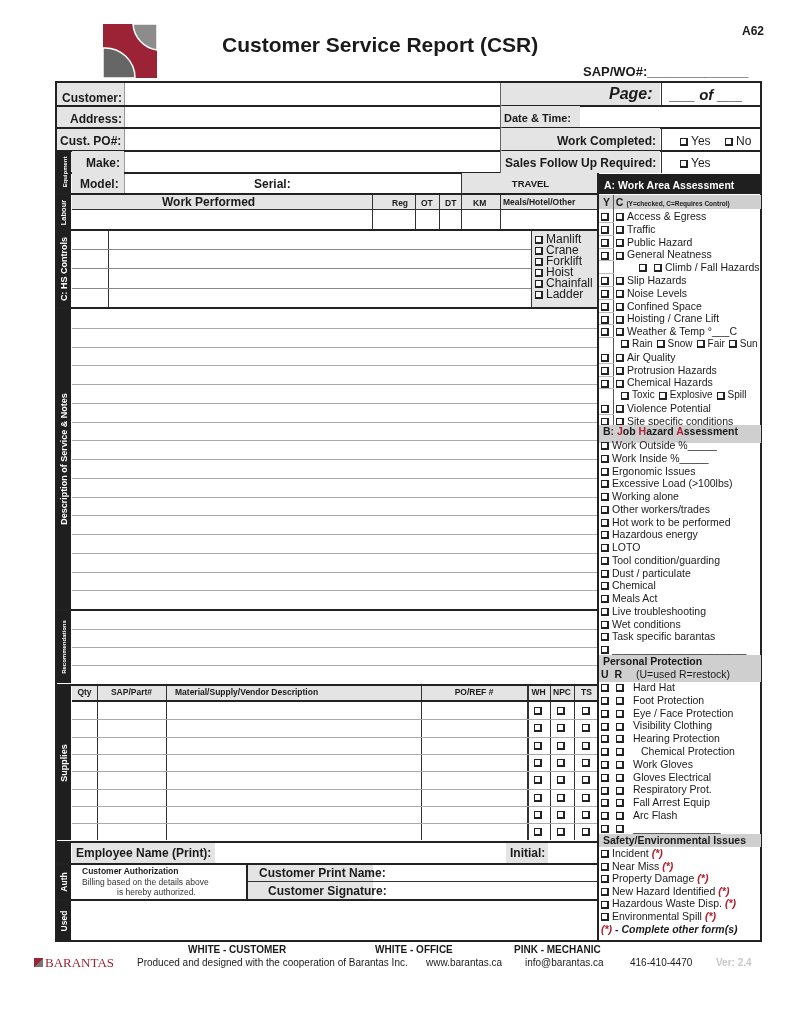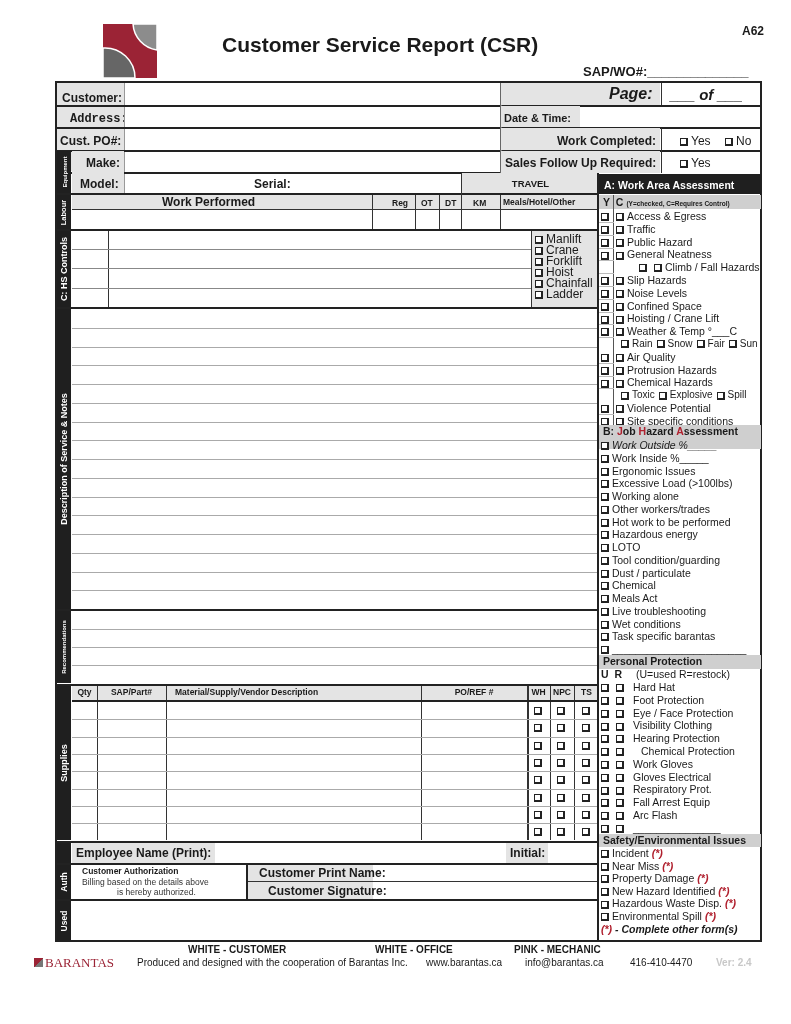--- a/index.html
+++ b/index.html
@@ -30,21 +30,21 @@
   </svg>
 </div>
 <div class="abs b" style="left:222px;top:33px;font-size:21px;">Customer Service Report (CSR)</div>
 <div class="abs b" style="left:742px;top:24px;font-size:12px;">A62</div>
 <div class="abs b" style="left:583px;top:64px;font-size:13px;">SAP/WO#:______________</div>
 
 <div class="abs" style="left:55px;top:81px;width:707px;height:861px;border:2px solid #222;"></div>
 
 <div class="abs lbl" style="left:57px;top:83px;width:67px;height:88px;"></div>
 <div class="abs b" style="left:62px;top:91px;font-size:12px;">Customer:</div>
-<div class="abs b" style="left:70px;top:112px;font-size:12px;font-family:Liberation Mono, monospace;">Address:</div>
+<div class="abs b" style="left:70px;top:112px;font-size:12px;">Address:</div>
 <div class="abs b" style="left:60px;top:134px;font-size:12px;">Cust. PO#:</div>
 <div class="abs" style="left:125px;top:84px;width:375px;height:21px;"></div>
 <div class="abs" style="left:125px;top:106px;width:375px;height:21px;"></div>
 <div class="abs" style="left:125px;top:128px;width:375px;height:21px;"></div>
 <div class="vl" style="left:124px;top:83px;height:110px;border-left-color:#999;"></div>
 <div class="hlk" style="left:57px;top:105px;width:704px;"></div>
 <div class="hlk" style="left:57px;top:127px;width:704px;"></div>
 <div class="hlk" style="left:57px;top:150px;width:704px;"></div>
 <div class="hlk" style="left:57px;top:172px;width:542px;"></div>
 
@@ -298,42 +298,42 @@
     <div class="hl" style="left: 599px; top: 375.6px; width: 15px; border-top-color: rgb(187, 187, 187);"></div>
     <div class="ri" style="top: 376.4px;"><span class="cb"></span><span style="margin-left: 4px;"><span class="cb"></span><span>Chemical Hazards</span></span></div>
     <div class="hl" style="left: 599px; top: 388.4px; width: 15px; border-top-color: rgb(187, 187, 187);"></div>
     <div class="ri" style="top: 389.2px; left: 621px; font-size: 10px;"><span style="margin-right: 4px;"><span class="cb"></span><span>Toxic</span></span><span style="margin-right: 4px;"><span class="cb"></span><span>Explosive</span></span><span style="margin-right: 4px;"><span class="cb"></span><span>Spill</span></span></div>
     <div class="ri" style="top: 402px;"><span class="cb"></span><span style="margin-left: 4px;"><span class="cb"></span><span>Violence Potential</span></span></div>
     <div class="hl" style="left: 599px; top: 414px; width: 15px; border-top-color: rgb(187, 187, 187);"></div>
     <div class="ri" style="top: 414.8px;"><span class="cb"></span><span style="margin-left: 4px;"><span class="cb"></span><span>Site specific conditions</span></span></div>
     <div class="hl" style="left: 599px; top: 426.8px; width: 15px; border-top-color: rgb(187, 187, 187);"></div>
   </div>
 
-<div class="secth" style="top:425px;height:24px;" id="sec-b-title"><span>B: </span><span style="color: rgb(176, 32, 46);">J</span><span>ob </span><span style="color: rgb(176, 32, 46);">H</span><span>azard </span><span style="color: rgb(176, 32, 46);">A</span><span>ssessment</span></div>
+<div class="secth" style="top:425px;height:18px;" id="sec-b-title"><span>B: </span><span style="color: rgb(176, 32, 46);">J</span><span>ob </span><span style="color: rgb(176, 32, 46);">H</span><span>azard </span><span style="color: rgb(176, 32, 46);">A</span><span>ssessment</span></div>
 <div id="sec-b">
-    <div class="ri" style="top: 439px; font-style: italic;"><span class="cb"></span><span>Work Outside %_____</span></div>
+    <div class="ri" style="top: 439px;"><span class="cb"></span><span>Work Outside %_____</span></div>
     <div class="ri" style="top: 451.75px;"><span class="cb"></span><span>Work Inside %_____</span></div>
     <div class="ri" style="top: 464.5px;"><span class="cb"></span><span>Ergonomic Issues</span></div>
     <div class="ri" style="top: 477.25px;"><span class="cb"></span><span>Excessive Load (&gt;100lbs)</span></div>
     <div class="ri" style="top: 490px;"><span class="cb"></span><span>Working alone</span></div>
     <div class="ri" style="top: 502.75px;"><span class="cb"></span><span>Other workers/trades</span></div>
     <div class="ri" style="top: 515.5px;"><span class="cb"></span><span>Hot work to be performed</span></div>
     <div class="ri" style="top: 528.25px;"><span class="cb"></span><span>Hazardous energy</span></div>
     <div class="ri" style="top: 541px;"><span class="cb"></span><span>LOTO</span></div>
     <div class="ri" style="top: 553.75px;"><span class="cb"></span><span>Tool condition/guarding</span></div>
     <div class="ri" style="top: 566.5px;"><span class="cb"></span><span>Dust / particulate</span></div>
     <div class="ri" style="top: 579.25px;"><span class="cb"></span><span>Chemical</span></div>
     <div class="ri" style="top: 592px;"><span class="cb"></span><span>Meals Act</span></div>
     <div class="ri" style="top: 604.75px;"><span class="cb"></span><span>Live troubleshooting</span></div>
     <div class="ri" style="top: 617.5px;"><span class="cb"></span><span>Wet conditions</span></div>
     <div class="ri" style="top: 630.25px;"><span class="cb"></span><span>Task specific barantas</span></div>
     <div class="ri" style="top: 643px;"><span class="cb"></span><span>_______________________</span></div>
   </div>
 
-<div class="secth" style="top:655px;height:14px;"><span>Personal Protection</span></div>
+<div class="secth" style="top:655px;height:27px;"><span>Personal Protection</span></div>
 <div class="ri b" style="top:668px;"><span>U</span>&nbsp;&nbsp;<span>R</span><span style="font-weight:normal;margin-left:14px;">(U=used   R=restock)</span></div>
 <div id="sec-pp">
     <div class="ri" style="top: 681px;"><span class="cb"></span><span class="cb" style="margin-left: 4px;"></span><span style="margin-left: 6px;">Hard Hat</span></div>
     <div class="ri" style="top: 693.8px;"><span class="cb"></span><span class="cb" style="margin-left: 4px;"></span><span style="margin-left: 6px;">Foot Protection</span></div>
     <div class="ri" style="top: 706.6px;"><span class="cb"></span><span class="cb" style="margin-left: 4px;"></span><span style="margin-left: 6px;">Eye / Face Protection</span></div>
     <div class="ri" style="top: 719.4px;"><span class="cb"></span><span class="cb" style="margin-left: 4px;"></span><span style="margin-left: 6px;">Visibility Clothing</span></div>
     <div class="ri" style="top: 732.2px;"><span class="cb"></span><span class="cb" style="margin-left: 4px;"></span><span style="margin-left: 6px;">Hearing Protection</span></div>
     <div class="ri" style="top: 745px;"><span class="cb"></span><span class="cb" style="margin-left: 4px;"></span><span style="margin-left: 14px;">Chemical Protection</span></div>
     <div class="ri" style="top: 757.8px;"><span class="cb"></span><span class="cb" style="margin-left: 4px;"></span><span style="margin-left: 6px;">Work Gloves</span></div>
     <div class="ri" style="top: 770.6px;"><span class="cb"></span><span class="cb" style="margin-left: 4px;"></span><span style="margin-left: 6px;">Gloves Electrical</span></div>

